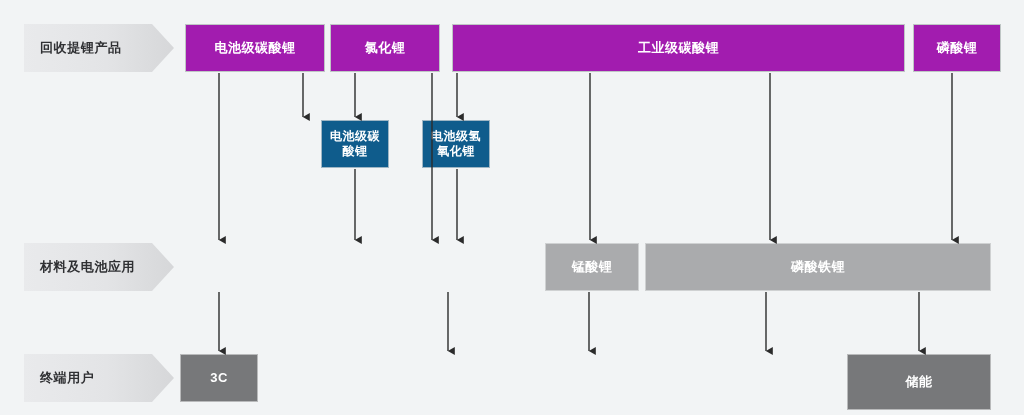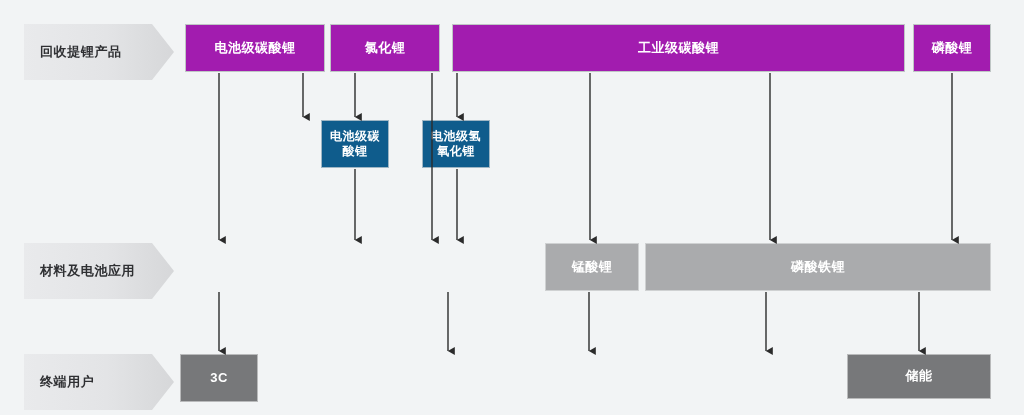--- a/index.html
+++ b/index.html
@@ -8,21 +8,21 @@
     background:#f2f4f5;
     font-family:"Liberation Sans","DejaVu Sans",sans-serif;
     overflow:hidden;
     position:relative;
   }
   #canvas{position:absolute;left:0;top:0;width:1024px;height:415px;}
 
   
   .row-label{
     position:absolute;
-    height:56px;
+    height:48px;
     display:flex;align-items:center;
     background:linear-gradient(to right,#e9eaec 0%,#e3e4e6 55%,#d6d7d9 100%);
     -webkit-clip-path:polygon(0 0, calc(100% - 22px) 0, 100% 50%, calc(100% - 22px) 100%, 0 100%);
     clip-path:polygon(0 0, calc(100% - 22px) 0, 100% 50%, calc(100% - 22px) 100%, 0 100%);
   }
   .row-label span{
     color:#2f3033;
     font-size:13px;
     font-weight:bold;
     letter-spacing:.6px;
@@ -80,38 +80,38 @@
   <div class="row-label" style="left:24px;top:354px;width:150px;">
     <span>终端用户</span>
   </div>
 
   <div class="node teal" style="left:185px;top:24px;width:140px;height:48px;">电池级碳酸锂</div>
 
   <div class="node teal" style="left:452px;top:24px;width:453px;height:48px;">工业级碳酸锂</div>
 
   <div class="node teal" style="left:330px;top:24px;width:110px;height:48px;">氯化锂</div>
 
-  <div class="node teal" style="left:913px;top:24px;width:78px;height:48px;">磷酸锂</div>
+  <div class="node teal" style="left:913px;top:24px;width:88px;height:48px;">磷酸锂</div>
 
   <div class="node blue" style="left:422px;top:120px;width:68px;height:48px;">电池级氢
 氧化锂</div>
 
   <div class="node blue" style="left:321px;top:120px;width:68px;height:48px;">电池级碳
 酸锂</div>
 
 
 
   <div class="node gray-mid" style="left:645px;top:243px;width:346px;height:48px;">磷酸铁锂</div>
 
   <div class="node gray-mid" style="left:545px;top:243px;width:94px;height:48px;">锰酸锂</div>
 
   <div class="node gray-bottom" style="left:180px;top:354px;width:78px;height:48px;">3C</div>
 
 
-  <div class="node gray-bottom" style="left:847px;top:354px;width:144px;height:45px;">储能</div>
+  <div class="node gray-bottom" style="left:847px;top:354px;width:144px;height:56px;">储能</div>
 
   <svg class="conn" viewBox="0 0 1024 415" xmlns="http://www.w3.org/2000/svg">
     <defs>
       <marker id="ah" markerWidth="9" markerHeight="9" refX="4.4" refY="7.4" orient="auto" markerUnits="userSpaceOnUse">
         <path d="M0.4,0.6 L4.4,7.6 L8.4,0.6 Z" fill="#2b2b2b"></path>
       </marker>
     </defs>
     <g stroke="#2b2b2b" stroke-width="1.4" fill="none" marker-end="url(#ah)">
 
       <line x1="219" y1="73" x2="219" y2="240"></line>

